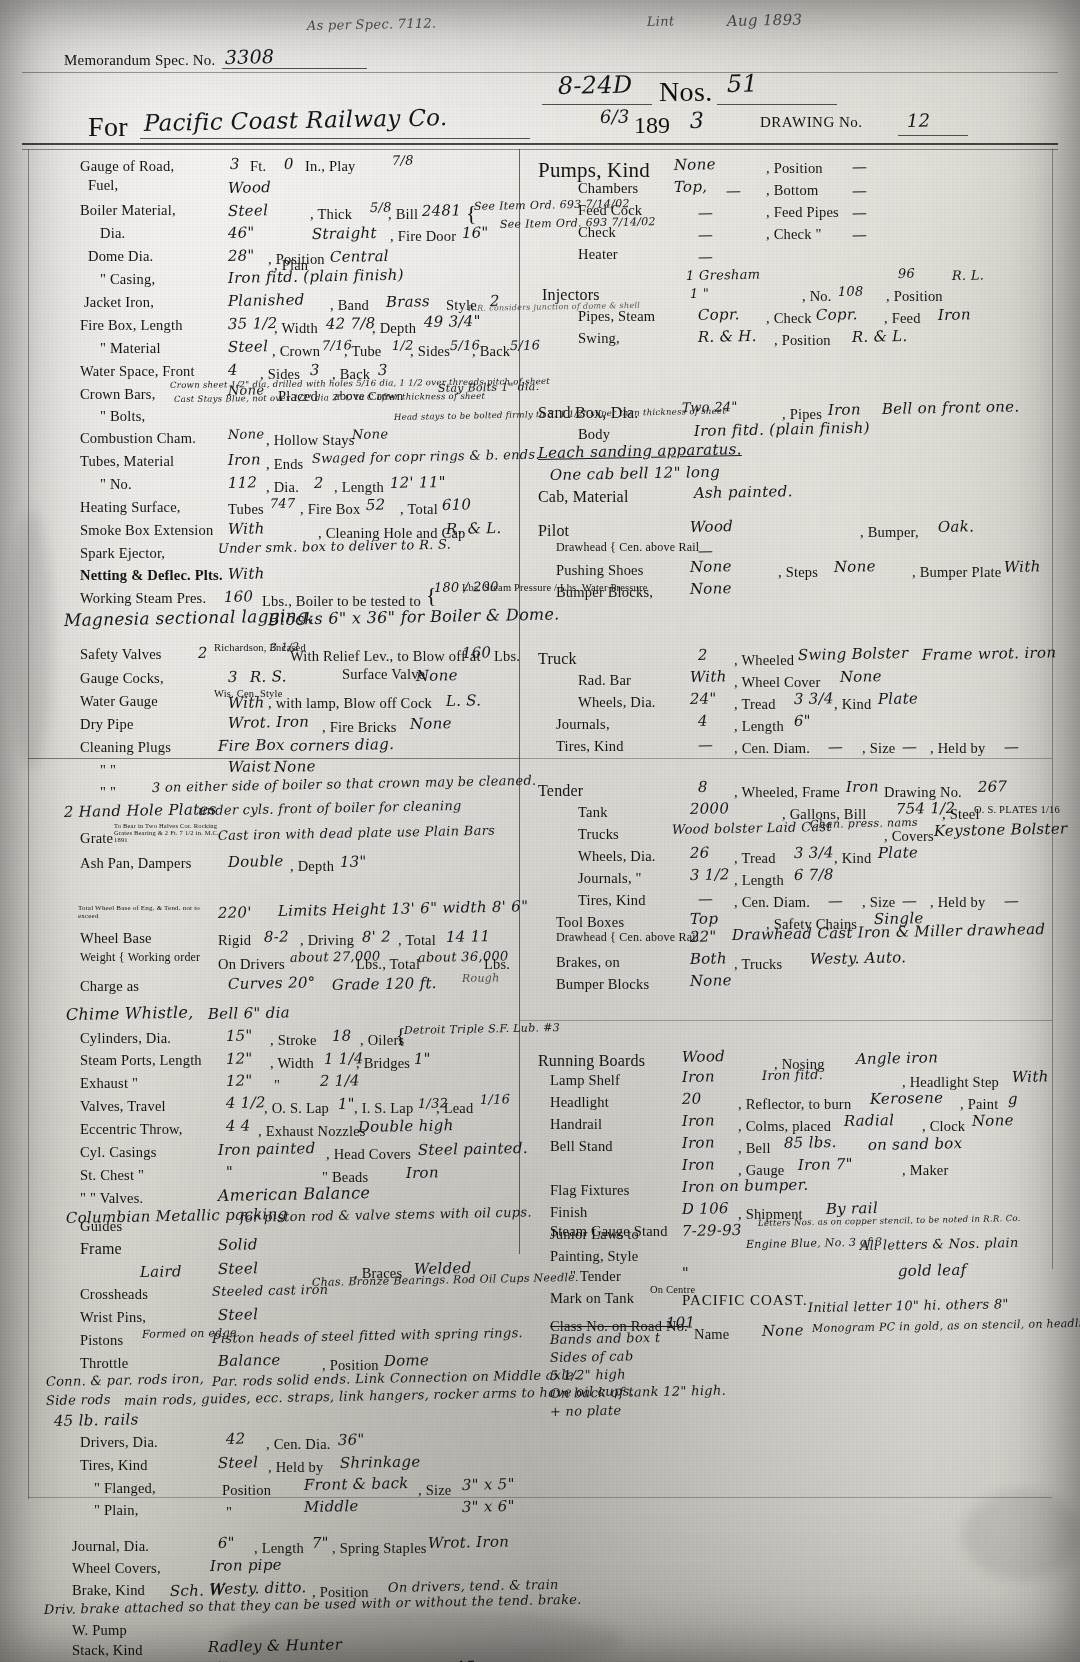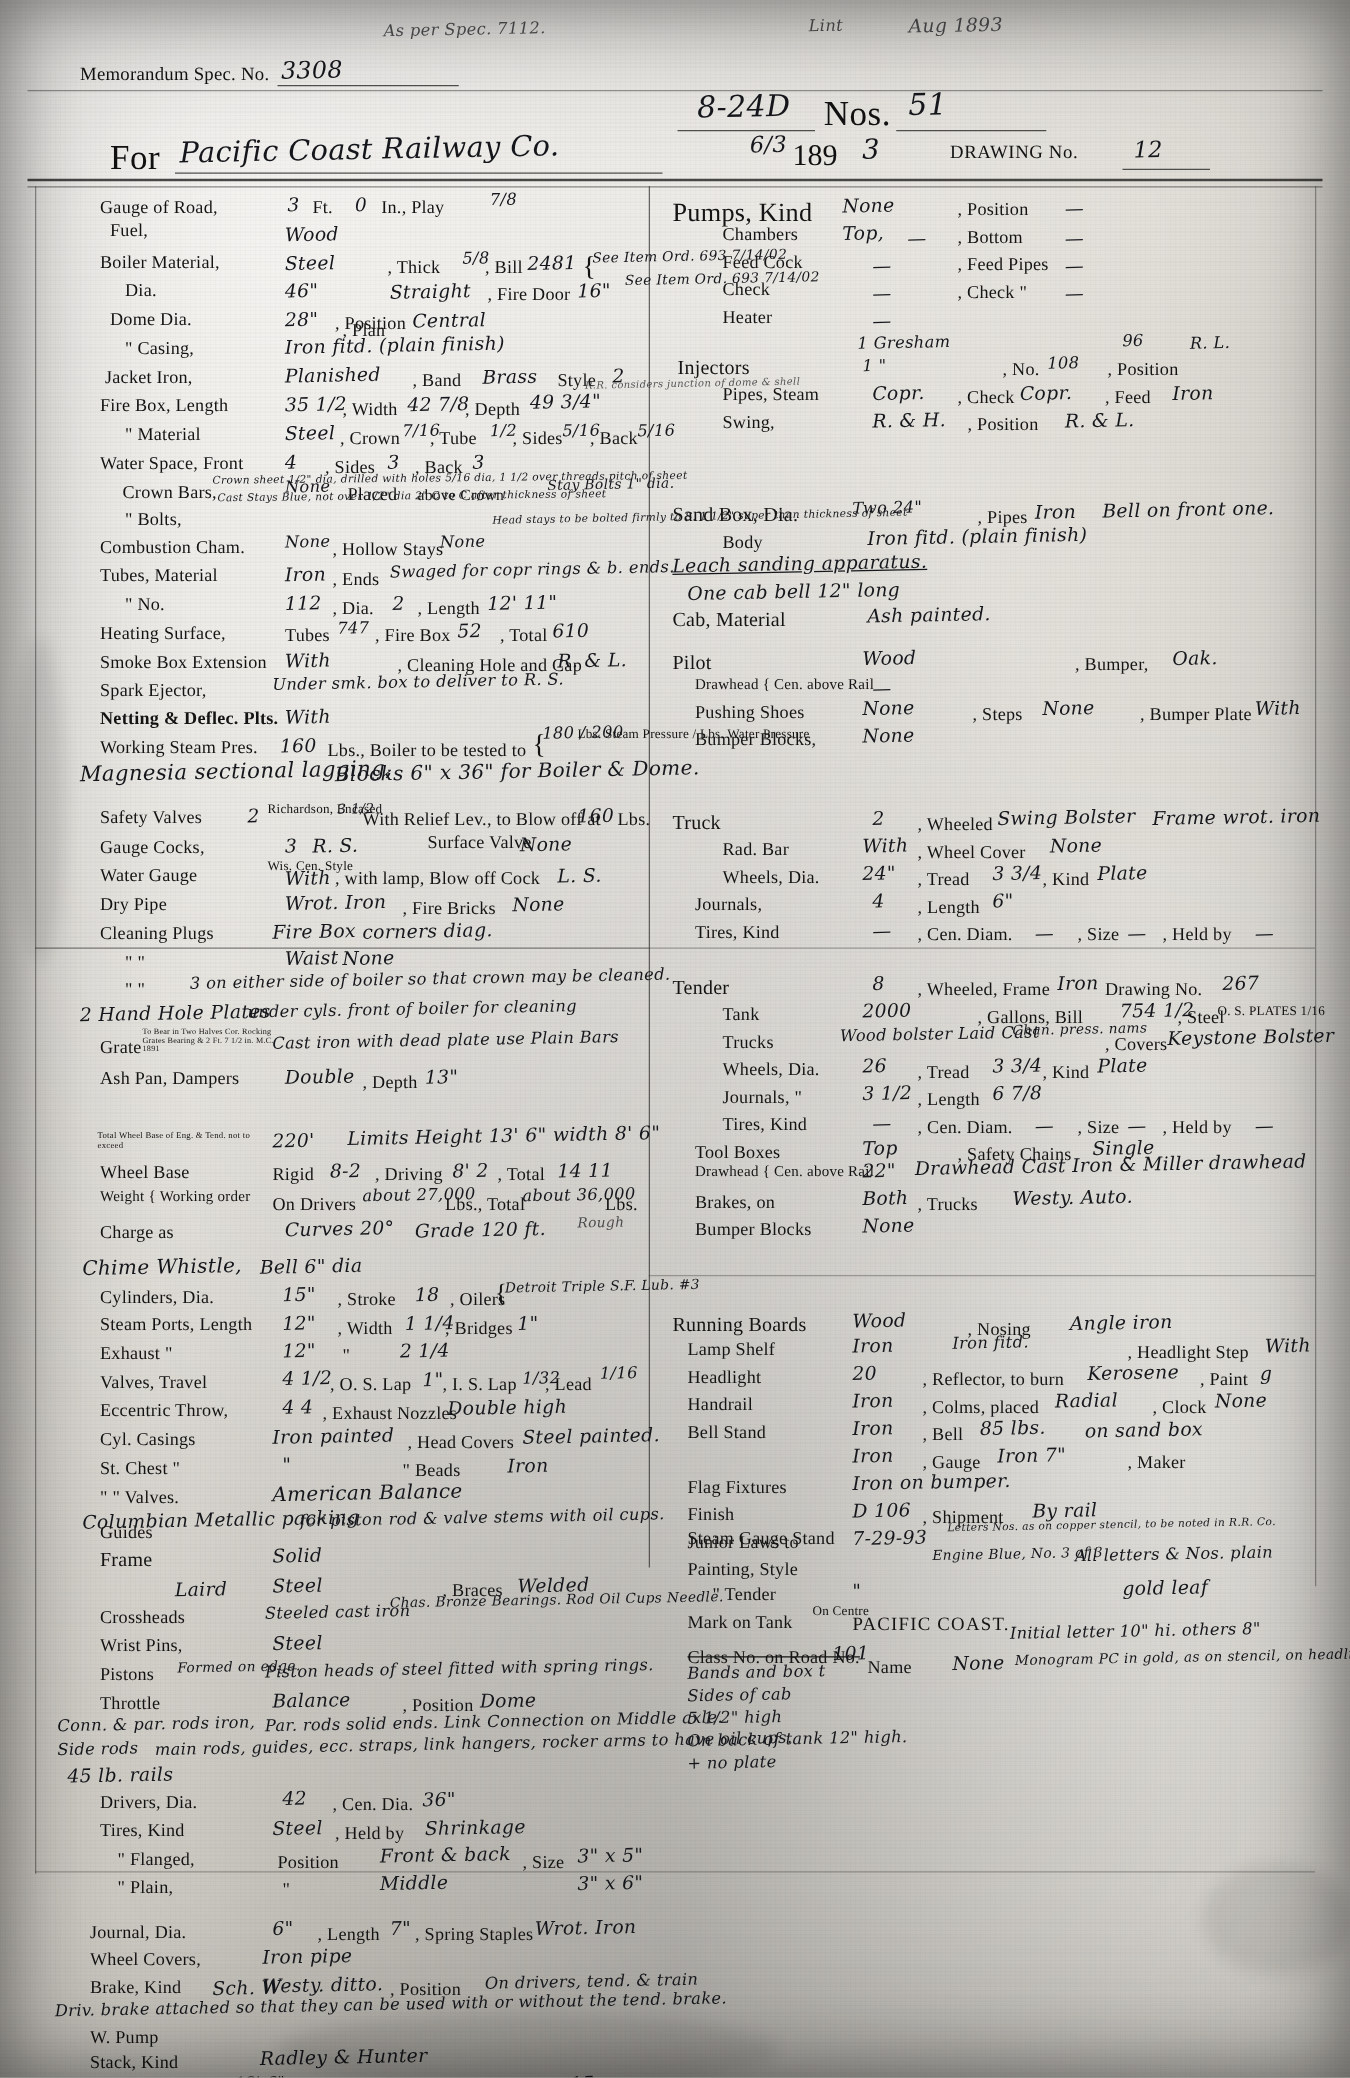--- a/index.html
+++ b/index.html
@@ -177,21 +177,21 @@
     <div class="pr lbl" style="left:450px;top:333px;">, Back</div>
     <div class="pr hand sm" style="left:488px;top:328px;">5/16</div>
 
     <div class="pr lbl" style="left:58px;top:353px;">Water Space, Front</div>
     <div class="pr hand" style="left:206px;top:351px;">4</div>
     <div class="pr lbl" style="left:238px;top:356px;">, Sides</div>
     <div class="pr hand" style="left:288px;top:351px;">3</div>
     <div class="pr lbl" style="left:310px;top:356px;">, Back</div>
     <div class="pr hand" style="left:356px;top:351px;">3</div>
 
-    <div class="pr lbl" style="left:58px;top:376px;margin-left:18px;">Crown Bars,</div>
+    <div class="pr lbl" style="left:58px;top:376px;">Crown Bars,</div>
     <div class="pr hand sm" style="left:206px;top:373px;">None</div>
     <div class="pr lbl" style="left:256px;top:378px;">Placed</div>
     <div class="pr lbl sm" style="left:312px;top:379px;">above Crown</div>
     <div class="pr hand xs" style="left:416px;top:372px;">Stay Bolts 1" dia.</div>
 
     <div class="pr lbl" style="left:78px;top:398px;">"   Bolts,</div>
     <div class="pr hand xs" style="left:148px;top:370px;font-size:8.5px;transform:rotate(-.6deg);">Crown sheet 1/2" dia, drilled with holes 5/16 dia, 1 1/2 over threads pitch of sheet</div>
     <div class="pr hand xs" style="left:152px;top:384px;font-size:8.5px;transform:rotate(-.6deg);">Cast Stays Blue, not over 1/2" dia 2" C to C after thickness of sheet</div>
 
     <div class="pr lbl" style="left:58px;top:420px;">Combustion Cham.</div>

